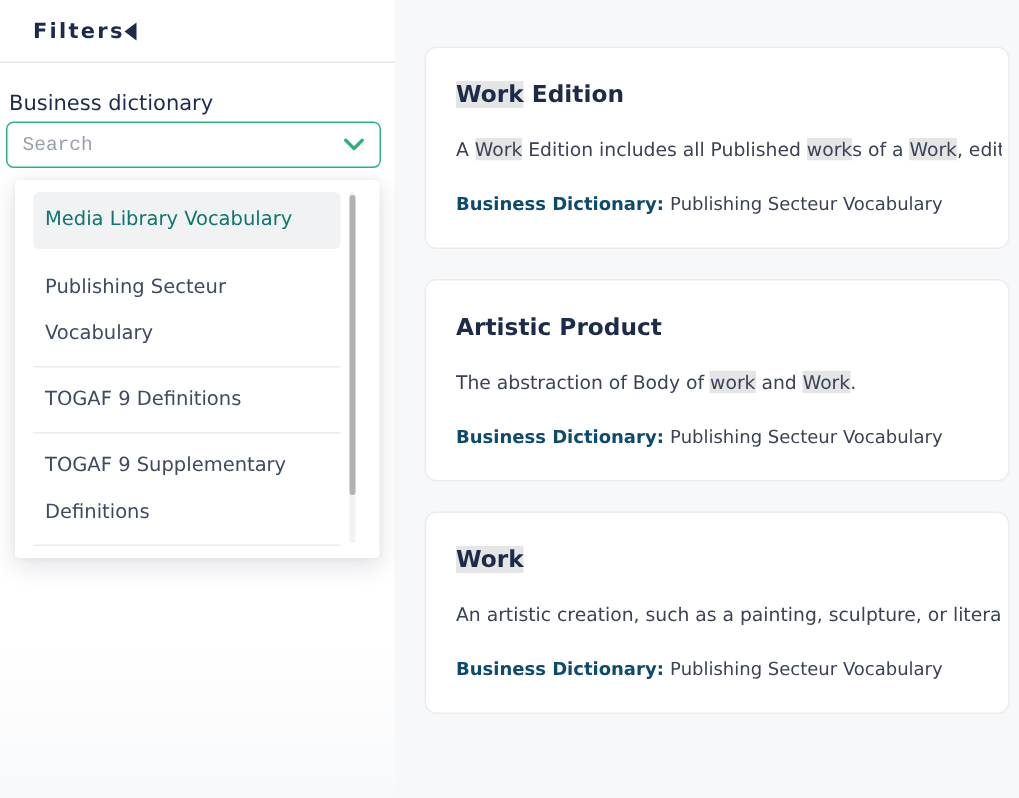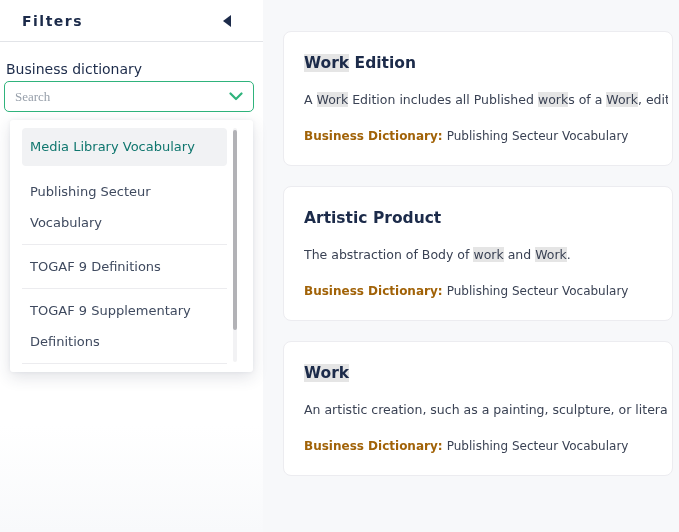--- a/index.html
+++ b/index.html
@@ -13,21 +13,21 @@
 
   
   .sidebar {
     position:absolute; left:0; top:0; width:263px; height:532px;
     background:linear-gradient(#ffffff 0 80%, #f8f9fb 100%);
     z-index:1;
   }
   .sidebar-header {
     height:42px;
     border-bottom:1px solid #e2e4e8;
-    display:flex; align-items:center; justify-content:space-between;
+    display:flex; align-items:center; justify-content:flex-start;
     padding:0 32px 0 22px;
   }
   .filters-title {
     font-size:14px; font-weight:bold; color:#1c2b4a; letter-spacing:1.5px;
   }
   .collapse-btn { background:none; border:none; cursor:pointer; display:flex; align-items:center; }
   .tri-left {
     width:0; height:0; display:inline-block;
     border-top:6px solid transparent;
     border-bottom:6px solid transparent;
@@ -37,21 +37,21 @@
     position:absolute; left:6px; top:61px;
     font-size:14px; font-weight:normal; color:#1c2b4a;
   }
   .search-box {
     position:absolute; left:4px; top:81px; width:250px; height:31px;
     background:#fff; border:1.5px solid #2fb37c; border-radius:5px;
     display:flex; align-items:center; padding:0 10px;
   }
   .search-box input {
     flex:1; border:none; outline:none; font-size:13px;
-    font-family:Liberation Serif, serif;
+    font-family:Liberation Mono, monospace;
     color:#ef4444; background:transparent; min-width:0;
   }
   .search-box input::placeholder { color:#98a0ab; }
   .chevron-down { flex:none; margin-left:6px; display:flex; }
 
   
   .dropdown {
     position:absolute; left:10px; top:120px; width:243px;
     background:#fff; border-radius:3px;
     box-shadow:0 5px 16px rgba(40,50,80,.14), 0 0 4px rgba(40,50,80,.06);
@@ -100,21 +100,21 @@
     white-space:nowrap; overflow:hidden;
   }
   .card-desc {
     margin-top:20px; font-size:12.5px; color:#3a4254;
     white-space:nowrap; overflow:hidden;
   }
   .card-meta {
     margin-top:22px; font-size:12px; color:#3a4254;
     white-space:nowrap; overflow:hidden;
   }
-  .meta-label { font-weight:bold; color:#a16207; }
+  .meta-label { font-weight:bold; color:#0c4a6e; }
   .hl { background:#e5e5e5; }
 </style>
 </head>
 <body>
 
 <aside class="sidebar">
   <div class="sidebar-header">
     <span class="filters-title">Filters</span>
     <button class="collapse-btn">
       <span class="tri-left"></span>

